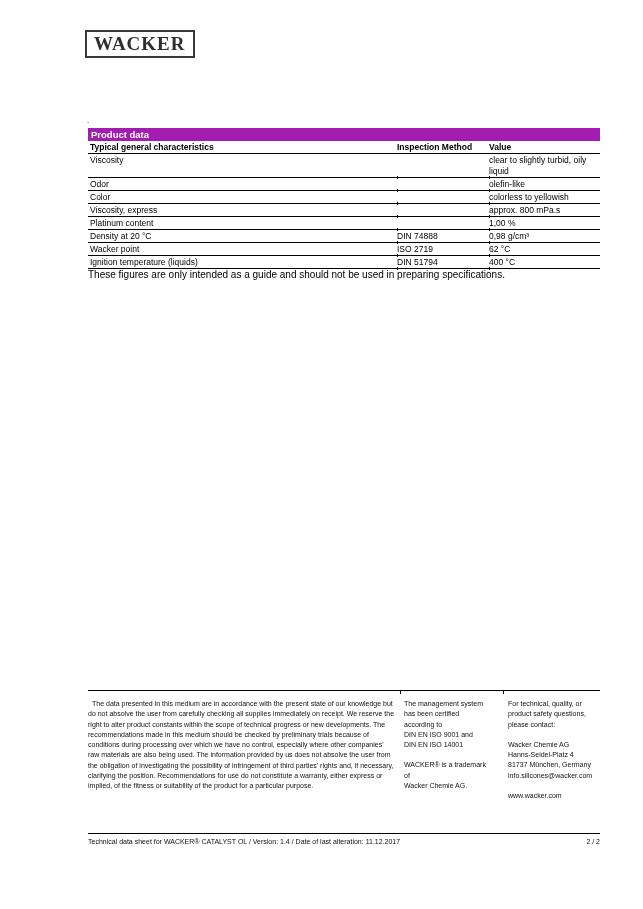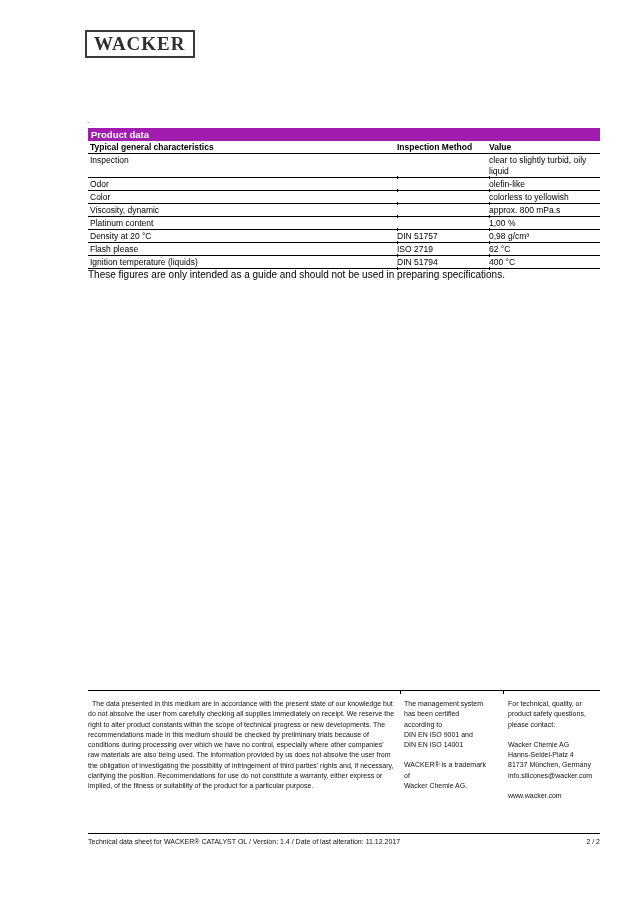--- a/index.html
+++ b/index.html
@@ -101,51 +101,51 @@
           <col class="c2">
           <col class="c3">
         </colgroup>
       <tbody>
           <tr class="hdr">
         <th class="c1">Typical general characteristics</th>
         <th class="c2">Inspection Method</th>
         <th class="c3">Value</th>
       </tr>
       <tr class="row">
-        <td class="c1">Inspection</td>
+        <td class="c1">Viscosity</td>
         <td class="c2"></td>
         <td class="c3">clear to slightly turbid, oily liquid</td>
       </tr>
       <tr class="row">
         <td class="c1">Odor</td>
         <td class="c2"></td>
         <td class="c3">olefin-like</td>
       </tr>
       <tr class="row">
         <td class="c1">Color</td>
         <td class="c2"></td>
         <td class="c3">colorless to yellowish</td>
       </tr>
       <tr class="row">
-        <td class="c1">Viscosity, dynamic</td>
+        <td class="c1">Viscosity, express</td>
         <td class="c2"></td>
         <td class="c3">approx. 800 mPa.s</td>
       </tr>
       <tr class="row">
         <td class="c1">Platinum content</td>
         <td class="c2"></td>
         <td class="c3">1,00 %</td>
       </tr>
       <tr class="row">
         <td class="c1">Density at 20 °C</td>
-        <td class="c2">DIN 51757</td>
+        <td class="c2">DIN 74888</td>
         <td class="c3">0,98 g/cm³</td>
       </tr>
       <tr class="row">
-        <td class="c1">Flash please</td>
+        <td class="c1">Wacker point</td>
         <td class="c2">ISO 2719</td>
         <td class="c3">62 °C</td>
       </tr>
       <tr class="row">
         <td class="c1">Ignition temperature (liquids)</td>
         <td class="c2">DIN 51794</td>
         <td class="c3">400 °C</td>
       </tr>
     </tbody>
       </table>

